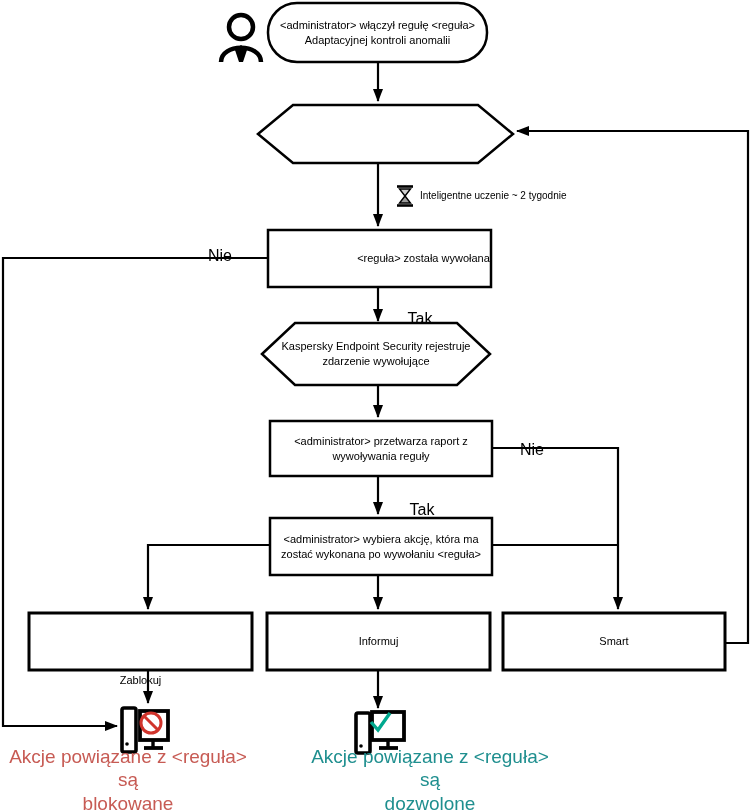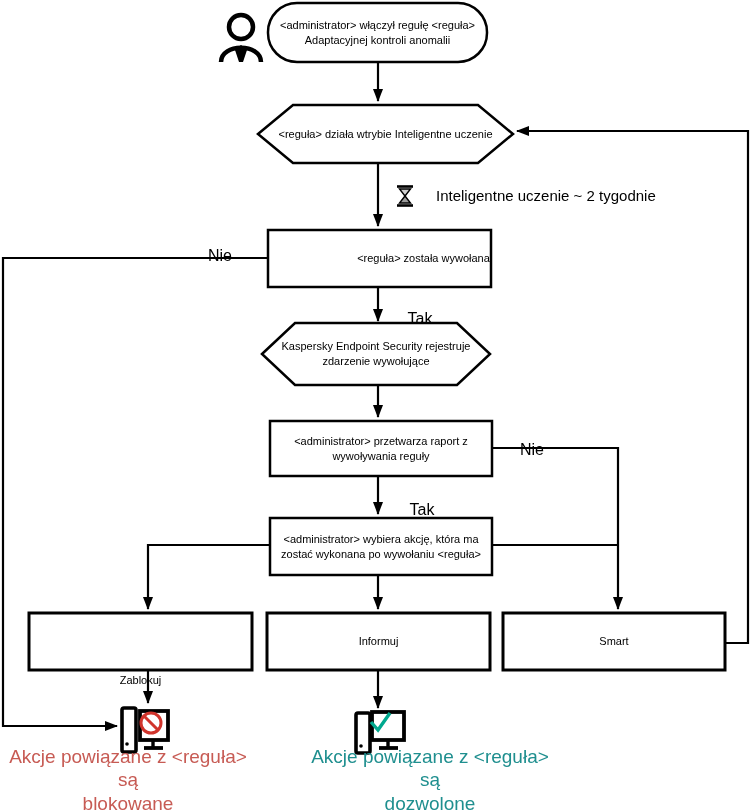--- a/index.html
+++ b/index.html
@@ -6,21 +6,21 @@
   #stage{
     position:relative;width:753px;height:812px;background:#ffffff;
     font-family:"Liberation Sans",sans-serif;color:#000;overflow:hidden;
   }
   #flow-svg{position:absolute;left:0;top:0;}
   .lbl{
     position:absolute;display:flex;align-items:center;justify-content:center;
     text-align:center;white-space:pre-line;font-size:11px;line-height:1.35;color:#000;
   }
   .lbl.big{font-size:16px;font-weight:400;margin-top:16px;}
-  .note{justify-content:flex-start;text-align:center;font-size:15px;margin-left:16px;}
+  .note{justify-content:flex-start;text-align:center;font-size:10px;}
   .caption{font-size:19px;line-height:1.22;}
   .caption.blocked{color:#c75b54;}
   .caption.allowed{color:#1f8f8f;}
 </style>
 </head>
 <body>
 
 <div id="stage">
 
   <svg id="flow-svg" width="753" height="812" viewBox="0 0 753 812">
@@ -87,21 +87,20 @@
       <rect x="372" y="712" width="32" height="28" fill="#fff" stroke="#000" stroke-width="3.8"></rect>
       <line x1="388" y1="741" x2="388" y2="747" stroke="#000" stroke-width="3.4"></line>
       <line x1="379" y1="748" x2="398" y2="748" stroke="#000" stroke-width="3.8"></line>
       <polyline points="371,722 378,730 390,713" fill="none" stroke="#00a88e" stroke-width="3.4"></polyline>
     </g>
   </svg>
 
   <div class="lbl" style="left:268px;top:3px;width:219px;height:60px;">&lt;administrator&gt; włączył regułę &lt;reguła&gt;
 Adaptacyjnej kontroli anomalii</div>
 
-  <div class="lbl" style="left:258px;top:105px;width:255px;height:58px;">&lt;reguła&gt; działa wtrybie Inteligentne uczenie</div>
 
   <div class="lbl note" style="left:420px;top:184px;width:250px;height:24px;">Inteligentne uczenie ~ 2 tygodnie</div>
 
   <div class="lbl big" style="left:196px;top:229px;width:48px;height:22px;">Nie</div>
 
   <div class="lbl" style="left:268px;top:230px;width:223px;height:57px;padding-left:44px;">&lt;reguła&gt; została wywołana</div>
 
   <div class="lbl big" style="left:394px;top:292px;width:52px;height:22px;">Tak</div>
 
   <div class="lbl" style="left:262px;top:323px;width:228px;height:62px;">Kaspersky Endpoint Security rejestruje

